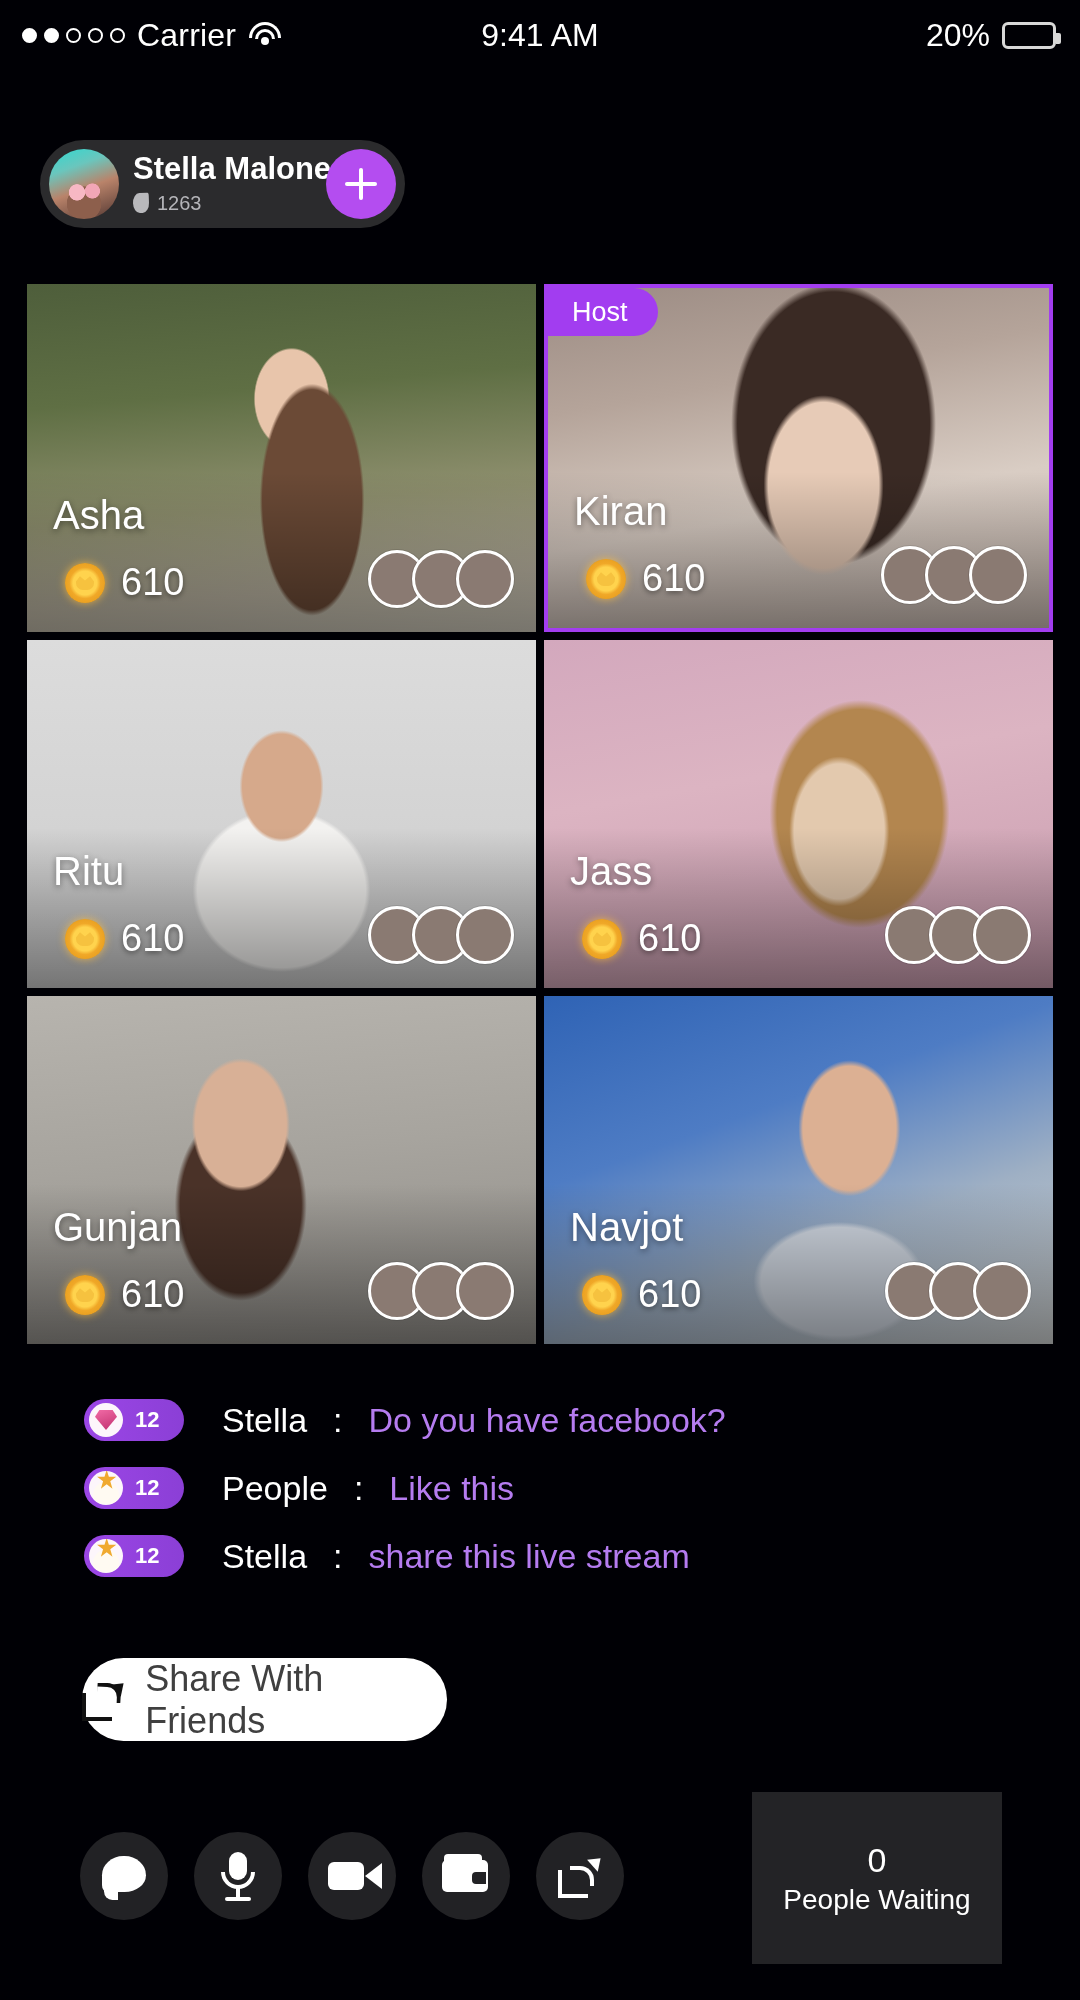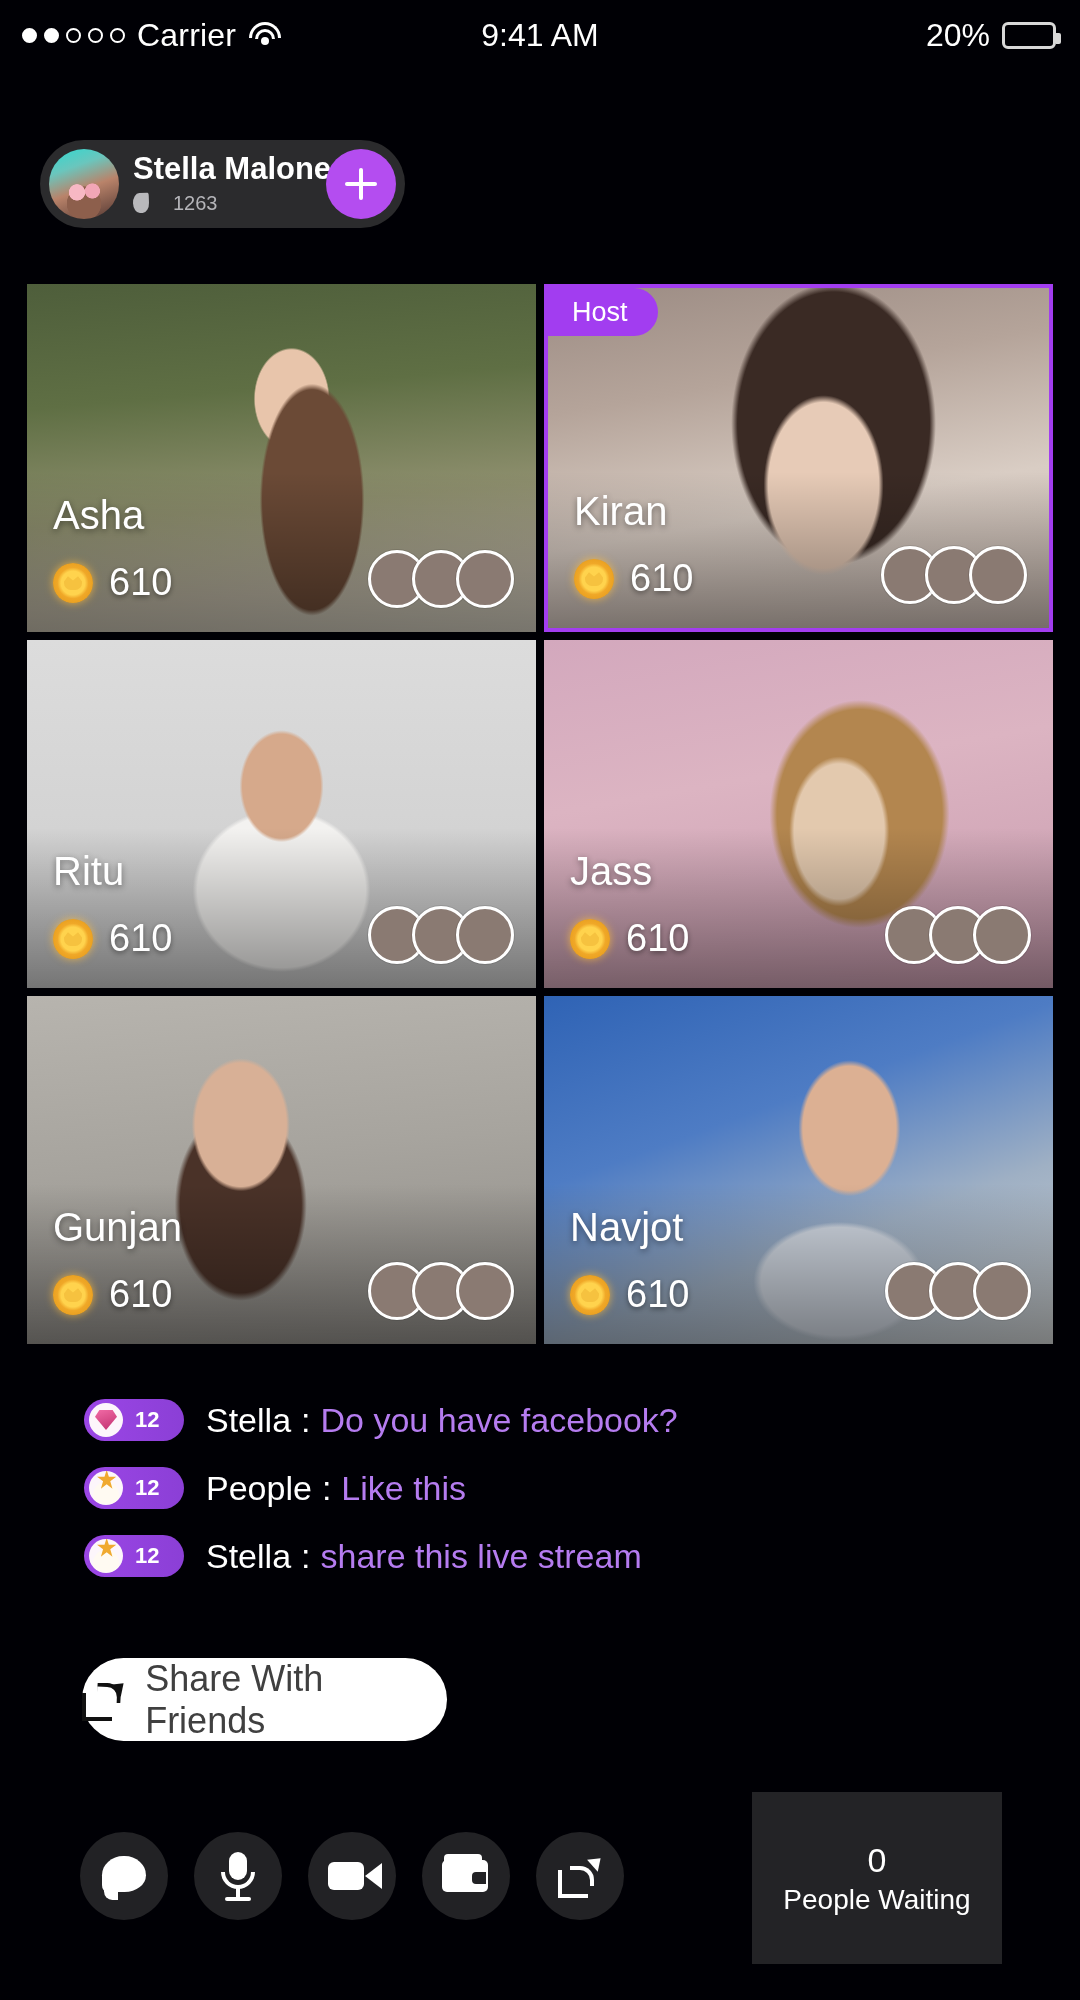--- a/index.html
+++ b/index.html
@@ -43,21 +43,21 @@
     width:70px; height:70px; border-radius:50%; margin-left:9px; flex:0 0 auto;
     background:
       radial-gradient(circle at 40% 62%, #f7b8c4 0 13%, transparent 14%),
       radial-gradient(circle at 62% 60%, #f2a6b6 0 12%, transparent 13%),
       radial-gradient(circle at 50% 78%, #8d5f4c 0 26%, transparent 27%),
       linear-gradient(160deg,#2fd9d1 0%, #6ac6bd 28%, #b9836a 55%, #513631 100%);
     overflow:hidden;
   }
   .hp-text { margin-left:14px; display:flex; flex-direction:column; justify-content:center; }
   .hp-name { color:#fff; font-size:31px; font-weight:700; line-height:1.05; }
-  .hp-sub { display:flex; align-items:center; gap:24px; margin-top:6px; }
+  .hp-sub { display:flex; align-items:center; gap:8px; margin-top:6px; }
   .flame {
     width:16px; height:20px; background:#b9b9bc;
     border-radius:50% 10% 50% 50% / 60% 20% 60% 60%;
     transform:rotate(-2deg);
   }
   .hp-count { color:#b4b4b8; font-size:20px; }
   .plus-btn {
     position:absolute; right:9px; top:9px; width:70px; height:70px; border-radius:50%;
     background:#b44df0; display:flex; align-items:center; justify-content:center;
   }
@@ -105,21 +105,21 @@
 
   .host-badge {
     position:absolute; left:0; top:0; height:48px; padding:0 30px 0 24px;
     background:#a23df0; color:#fff; font-size:27px;
     display:flex; align-items:center; border-radius:0 24px 24px 0;
   }
   .tile-name {
     position:absolute; left:26px; bottom:94px; color:#fff; font-size:40px;
     text-shadow:0 2px 6px rgba(0,0,0,.45);
   }
-  .tile-coins { position:absolute; left:26px; bottom:28px; display:flex; align-items:center; gap:16px;text-align:right; }
+  .tile-coins { position:absolute; left:38px; bottom:28px; display:flex; align-items:center; gap:16px;text-align:right; }
   .coin {
     width:40px; height:40px; border-radius:50%;
     background:radial-gradient(circle at 50% 50%, #ffd34d 0 42%, #f0a828 55%, #e09414 100%);
     box-shadow:0 0 9px rgba(255,190,60,.75); position:relative;
   }
   .coin:after {
     content:""; position:absolute; left:50%; top:52%; transform:translate(-50%,-50%);
     width:18px; height:14px; background:#f6c23f;
     border-radius:4px 4px 7px 7px;
     clip-path:polygon(0 38%,22% 0,50% 30%,78% 0,100% 38%,100% 100%,0 100%);
@@ -137,21 +137,21 @@
       linear-gradient(150deg,#e8c9a0 0%, #c98f55 55%, #f2e3d6 100%); }
   .v2 { background:
       radial-gradient(circle at 50% 42%, #e9c4ab 0 34%, transparent 36%),
       linear-gradient(160deg,#4d4138 0%, #7e6a5d 50%, #2c2420 100%); }
   .v3 { background:
       radial-gradient(circle at 50% 40%, #e7c2a4 0 32%, transparent 34%),
       linear-gradient(150deg,#57412f 0%, #8d7054 48%, #3a2d21 100%); }
 
   
   .chat { position:absolute; left:84px; top:1398px; width:920px; }
-  .chat-row { display:flex; align-items:center; margin-bottom:24px; height:44px; }
+  .chat-row { display:flex; align-items:center; margin-bottom:24px; height:44px;gap:16px; }
   .chat-badge {
     height:42px; min-width:100px; border-radius:21px;
     background:linear-gradient(90deg,#9b46e6 0%, #8b3fd6 100%);
     display:flex; align-items:center; padding:0 16px 0 5px; gap:12px;
   }
   .badge-ico { width:34px; height:34px; border-radius:50%; background:#fdf6fb; position:relative; overflow:hidden; }
   .badge-ico.gem:after {
     content:""; position:absolute; left:50%; top:50%; transform:translate(-50%,-50%);
     width:22px; height:20px; background:linear-gradient(160deg,#f16ba6 0%, #c02f6e 100%);
     clip-path:polygon(20% 0,80% 0,100% 34%,50% 100%,0 34%);

